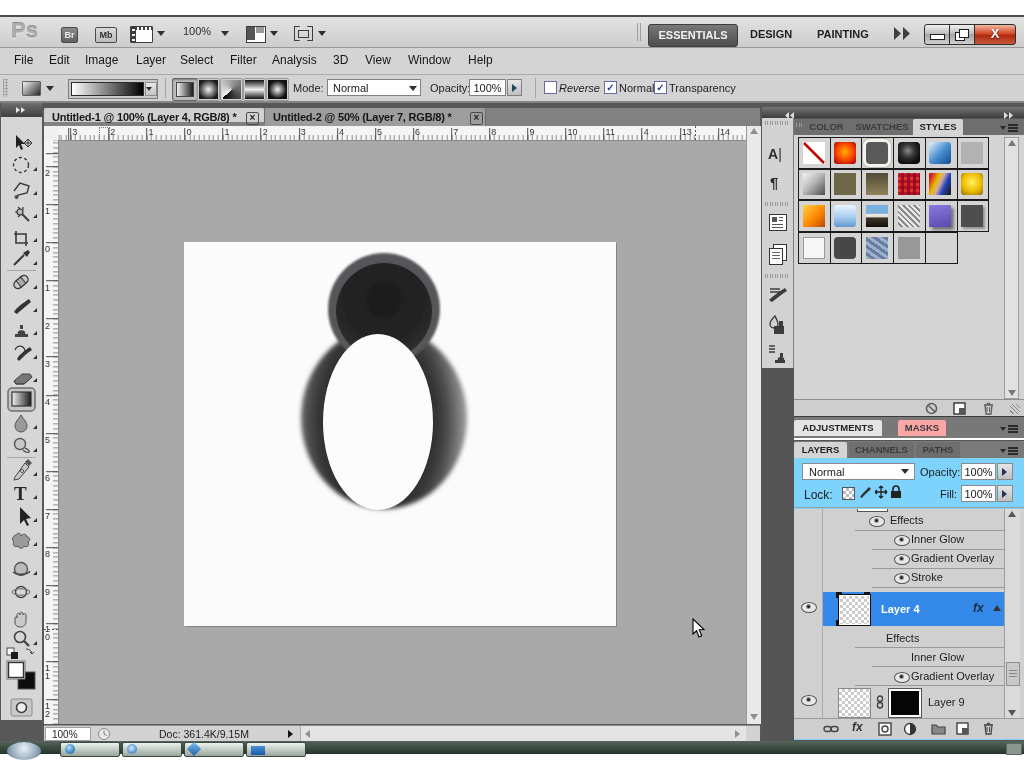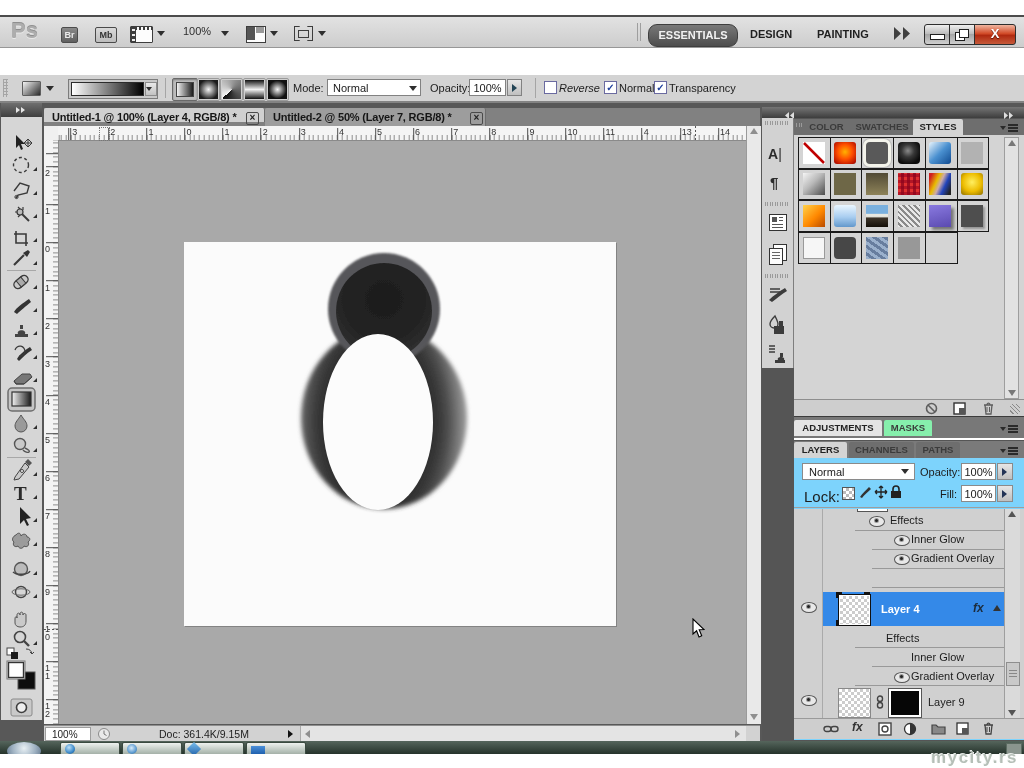--- a/index.html
+++ b/index.html
@@ -134,21 +134,21 @@
 
     <div style="position:absolute;left:294px;top:9px;width:19px;height:15px;">
       <div style="position:absolute;inset:0;border:1px solid #3d3d3d;clip-path:polygon(0 0,30% 0,30% 20%,70% 20%,70% 0,100% 0,100% 100%,70% 100%,70% 80%,30% 80%,30% 100%,0 100%);"></div>
       <div style="position:absolute;left:4px;top:4px;width:9px;height:6px;border:1px solid #3d3d3d;"></div>
     </div>
     <div class="dtri" style="left:318px;top:14px;"></div>
 
     <div style="position:absolute;left:637px;top:6px;width:1px;height:18px;background:#9e9e9e;"></div>
     <div style="position:absolute;left:640px;top:6px;width:1px;height:18px;background:#9e9e9e;"></div>
     <div style="position:absolute;left:648px;top:7px;width:88px;height:21px;border:1px solid #3e3e3e;
-      border-radius:9px;background:linear-gradient(180deg,#787878,#4d4d4d);color:#f2f2f2;
+      border-radius:3px;background:linear-gradient(180deg,#787878,#4d4d4d);color:#f2f2f2;
       font-size:11px;font-weight:bold;text-align:center;line-height:21px;">ESSENTIALS</div>
     <span style="position:absolute;left:750px;top:11px;font-size:11px;font-weight:bold;color:#1f1f1f;">DESIGN</span>
     <span style="position:absolute;left:817px;top:11px;font-size:11px;font-weight:bold;color:#1f1f1f;">PAINTING</span>
     <svg style="position:absolute;left:893px;top:10px;" width="20" height="13" viewBox="0 0 20 13">
       <path d="M1,0 L8,6.5 L1,13 Z" fill="#3f3f3f"></path>
         <path d="M10,0 L17,6.5 L10,13 Z" fill="#3f3f3f"></path>
     </svg>
 
     <div style="position:absolute;left:924px;top:7px;width:24px;height:19px;border:1px solid #2e2e2e;
       border-radius:3px 0 0 3px;background:linear-gradient(180deg,#efefef,#b9b9b9 49%,#a5a5a5 50%,#cfcfcf);">
@@ -156,20 +156,33 @@
     </div>
     <div style="position:absolute;left:949px;top:7px;width:24px;height:19px;border:1px solid #2e2e2e;
       background:linear-gradient(180deg,#efefef,#b9b9b9 49%,#a5a5a5 50%,#cfcfcf);">
       <div style="position:absolute;left:5px;top:7px;width:8px;height:7px;background:#fff;border:1px solid #1e1e1e;"></div>
       <div style="position:absolute;left:9px;top:4px;width:8px;height:7px;background:#fff;border:1px solid #1e1e1e;"></div>
     </div>
     <div style="position:absolute;left:974px;top:7px;width:40px;height:19px;border:1px solid #2e2e2e;
       border-radius:0 3px 3px 0;background:linear-gradient(180deg,#f0b5a0,#d24b28 45%,#b02a10 55%,#c65a3a);
       color:#fff;font-size:13px;font-weight:bold;text-align:center;line-height:18px;
       text-shadow:0 1px 1px rgba(80,10,0,.9);">X</div>
+  </div>
+  <div class="abs" id="menubar">
+    <span class="menuitem" style="left:14px">File</span>
+    <span class="menuitem" style="left:49px">Edit</span>
+    <span class="menuitem" style="left:85px">Image</span>
+    <span class="menuitem" style="left:136px">Layer</span>
+    <span class="menuitem" style="left:180px">Select</span>
+    <span class="menuitem" style="left:230px">Filter</span>
+    <span class="menuitem" style="left:272px">Analysis</span>
+    <span class="menuitem" style="left:333px">3D</span>
+    <span class="menuitem" style="left:365px">View</span>
+    <span class="menuitem" style="left:408px">Window</span>
+    <span class="menuitem" style="left:468px">Help</span>
   </div>
   <div class="abs" id="optbar">
     <div style="position:absolute;left:3px;top:4px;width:5px;height:18px;
       background:repeating-linear-gradient(180deg,#9a9a9a 0 1px,transparent 1px 3px),
                  repeating-linear-gradient(90deg,#9a9a9a 0 1px,transparent 1px 3px);opacity:.8"></div>
 
     <div style="position:absolute;left:22px;top:6px;width:17px;height:13px;border:1px solid #5e5e5e;
       background:linear-gradient(135deg,#f5f5f5,#2a2a2a);border-radius:1px;"></div>
     <div class="dtri" style="left:46px;top:11px;"></div>
 
@@ -588,40 +601,40 @@
         <path d="M5,6 v5 M7.5,6 v5" stroke="#5e5e5e" stroke-width="1"></path>
         </svg>
       <div style="position:absolute;right:4px;top:4px;width:10px;height:10px;
         background:repeating-linear-gradient(45deg,transparent 0 2px,#8a8a8a 2px 3px);"></div>
     </div>
     <div style="position:absolute;left:0;top:297px;width:230px;height:2px;background:#3c3c3c;"></div>
   </div>
 
   <div class="abs" id="adjbar">
     <div class="ptab on" style="left:0px;top:3px;width:88px;background:#e4e4e4;">ADJUSTMENTS</div>
-    <div class="ptab off" style="left:90px;top:3px;width:48px;background:#86efac;">MASKS</div>
+    <div class="ptab off" style="left:104px;top:3px;width:48px;background:#fca5a5;">MASKS</div>
     <div class="pmenu" style="top:8px;"></div>
   </div>
 
   <div class="abs" id="layerspanel">
     <div style="position:absolute;top:0;left:0;width:230px;height:17px;background:#7a7a7a;"></div>
     <div class="ptab on" style="left:0px;top:1px;width:53px;">LAYERS</div>
     <div class="ptab off" style="left:55px;top:1px;width:65px;">CHANNELS</div>
     <div class="ptab off" style="left:122px;top:1px;width:44px;">PATHS</div>
     <div class="pmenu" style="top:6px;"></div>
 
     <div style="position:absolute;left:8px;top:22px;width:113px;height:17px;background:#fff;
       border:1px solid #8a8a8a;font-size:11px;color:#1a1a1a;line-height:16px;padding-left:6px;box-sizing:border-box;">Normal</div>
     <div class="dtri" style="left:107px;top:28px;"></div>
     <span style="position:absolute;left:126px;top:25px;font-size:11px;color:#1d1d1d;">Opacity:</span>
     <div class="numbox" style="top:22px;">100%</div>
     <div class="spin" style="top:22px;">
         <div class="rtri" style="left:4px;top:4px;border-left-color:#235;"></div>
       </div>
-    <span style="position:absolute;left:10px;top:47px;font-size:15px;color:#1d1d1d;">Lock:</span>
+    <span style="position:absolute;left:10px;top:47px;font-size:12px;color:#1d1d1d;">Lock:</span>
     <div style="position:absolute;left:48px;top:46px;width:11px;height:11px;border:1px solid #555;
       background:conic-gradient(#bbb 25%,#fff 0 50%,#bbb 0 75%,#fff 0) 0 0/6px 6px;"></div>
     <svg style="position:absolute;left:64px;top:44px" width="14" height="14" viewBox="0 0 14 14">
       <path d="M2,12 C4,9 8,5 11,2 L13,4 C10,7 6,10 4,13 Z" fill="#333"></path>
       </svg>
     <svg style="position:absolute;left:80px;top:44px" width="14" height="14" viewBox="0 0 14 14">
       <path d="M7,1 v12 M1,7 h12 M7,1 l-2,2 M7,1 l2,2 M7,13 l-2,-2 M7,13 l2,-2 M1,7 l2,-2 M1,7 l2,2 M13,7 l-2,-2 M13,7 l-2,2" stroke="#222" stroke-width="1.3" fill="none"></path>
       </svg>
     <svg style="position:absolute;left:96px;top:44px" width="12" height="14" viewBox="0 0 12 14">
       <rect x="1" y="6" width="10" height="7" fill="#222"></rect>
@@ -647,20 +660,24 @@
       <div class="eff" style="top:22px;">
           <span class="eye" style="left:100px;"></span>
         <span class="etxt" style="left:117px;">Inner Glow</span>
         </div>
       <div class="eline" style="top:40px;left:78px;width:132px;"></div>
       <div class="eff" style="top:41px;">
           <span class="eye" style="left:100px;"></span>
         <span class="etxt" style="left:117px;">Gradient Overlay</span>
         </div>
       <div class="eline" style="top:59px;left:78px;width:132px;"></div>
+      <div class="eff" style="top:60px;">
+          <span class="eye" style="left:100px;"></span>
+        <span class="etxt" style="left:117px;">Stroke</span>
+        </div>
       <div class="eline" style="top:78px;left:78px;width:132px;"></div>
 
       <div style="position:absolute;left:29px;top:83px;width:181px;height:34px;background:#3489e8;"></div>
       <span class="eye" style="left:7px;top:93px;"></span>
       <div style="position:absolute;left:42px;top:83px;width:34px;height:34px;
         background:linear-gradient(#111,#111) 0 0/6px 2px no-repeat, linear-gradient(#111,#111) 0 0/2px 6px no-repeat,
         linear-gradient(#111,#111) 100% 0/6px 2px no-repeat, linear-gradient(#111,#111) 100% 0/2px 6px no-repeat,
         linear-gradient(#111,#111) 0 100%/6px 2px no-repeat, linear-gradient(#111,#111) 0 100%/2px 6px no-repeat,
         linear-gradient(#111,#111) 100% 100%/6px 2px no-repeat, linear-gradient(#111,#111) 100% 100%/2px 6px no-repeat;"></div>
       <div style="position:absolute;left:44px;top:85px;width:31px;height:30px;background:#fff;border:1px solid #111;
@@ -748,17 +765,13 @@
         <div class="tico" style="background:radial-gradient(circle at 45% 40%,#d8ecfa,#5a9ad0 60%,#2a5a90);border-radius:50%;"></div>
       </div>
     <div class="tbtn" style="left:184px;">
         <div class="tico" style="background:linear-gradient(135deg,#7ac0ee,#2060a8);transform:rotate(45deg);"></div>
       </div>
     <div class="tbtn" style="left:246px;">
         <div class="tico" style="background:linear-gradient(180deg,#4a90d8,#1a5aa8);width:14px;height:9px;top:3px;"></div>
       </div>
     <div style="position:absolute;right:2px;top:2px;width:14px;height:10px;background:#8a958e;border:1px solid #5a6a60;"></div>
   </div>
-  <div class="abs" id="btmwhite">
-    <span style="position:absolute;right:6px;top:-6px;font-size:17px;font-weight:bold;color:#b2bcb4;
-      text-shadow:1px 1px 0 #fff,-1px -1px 0 #eef2ef;letter-spacing:1.5px;opacity:.95;">mycity.rs</span>
-  </div>
 </div>
 
 </body></html>

